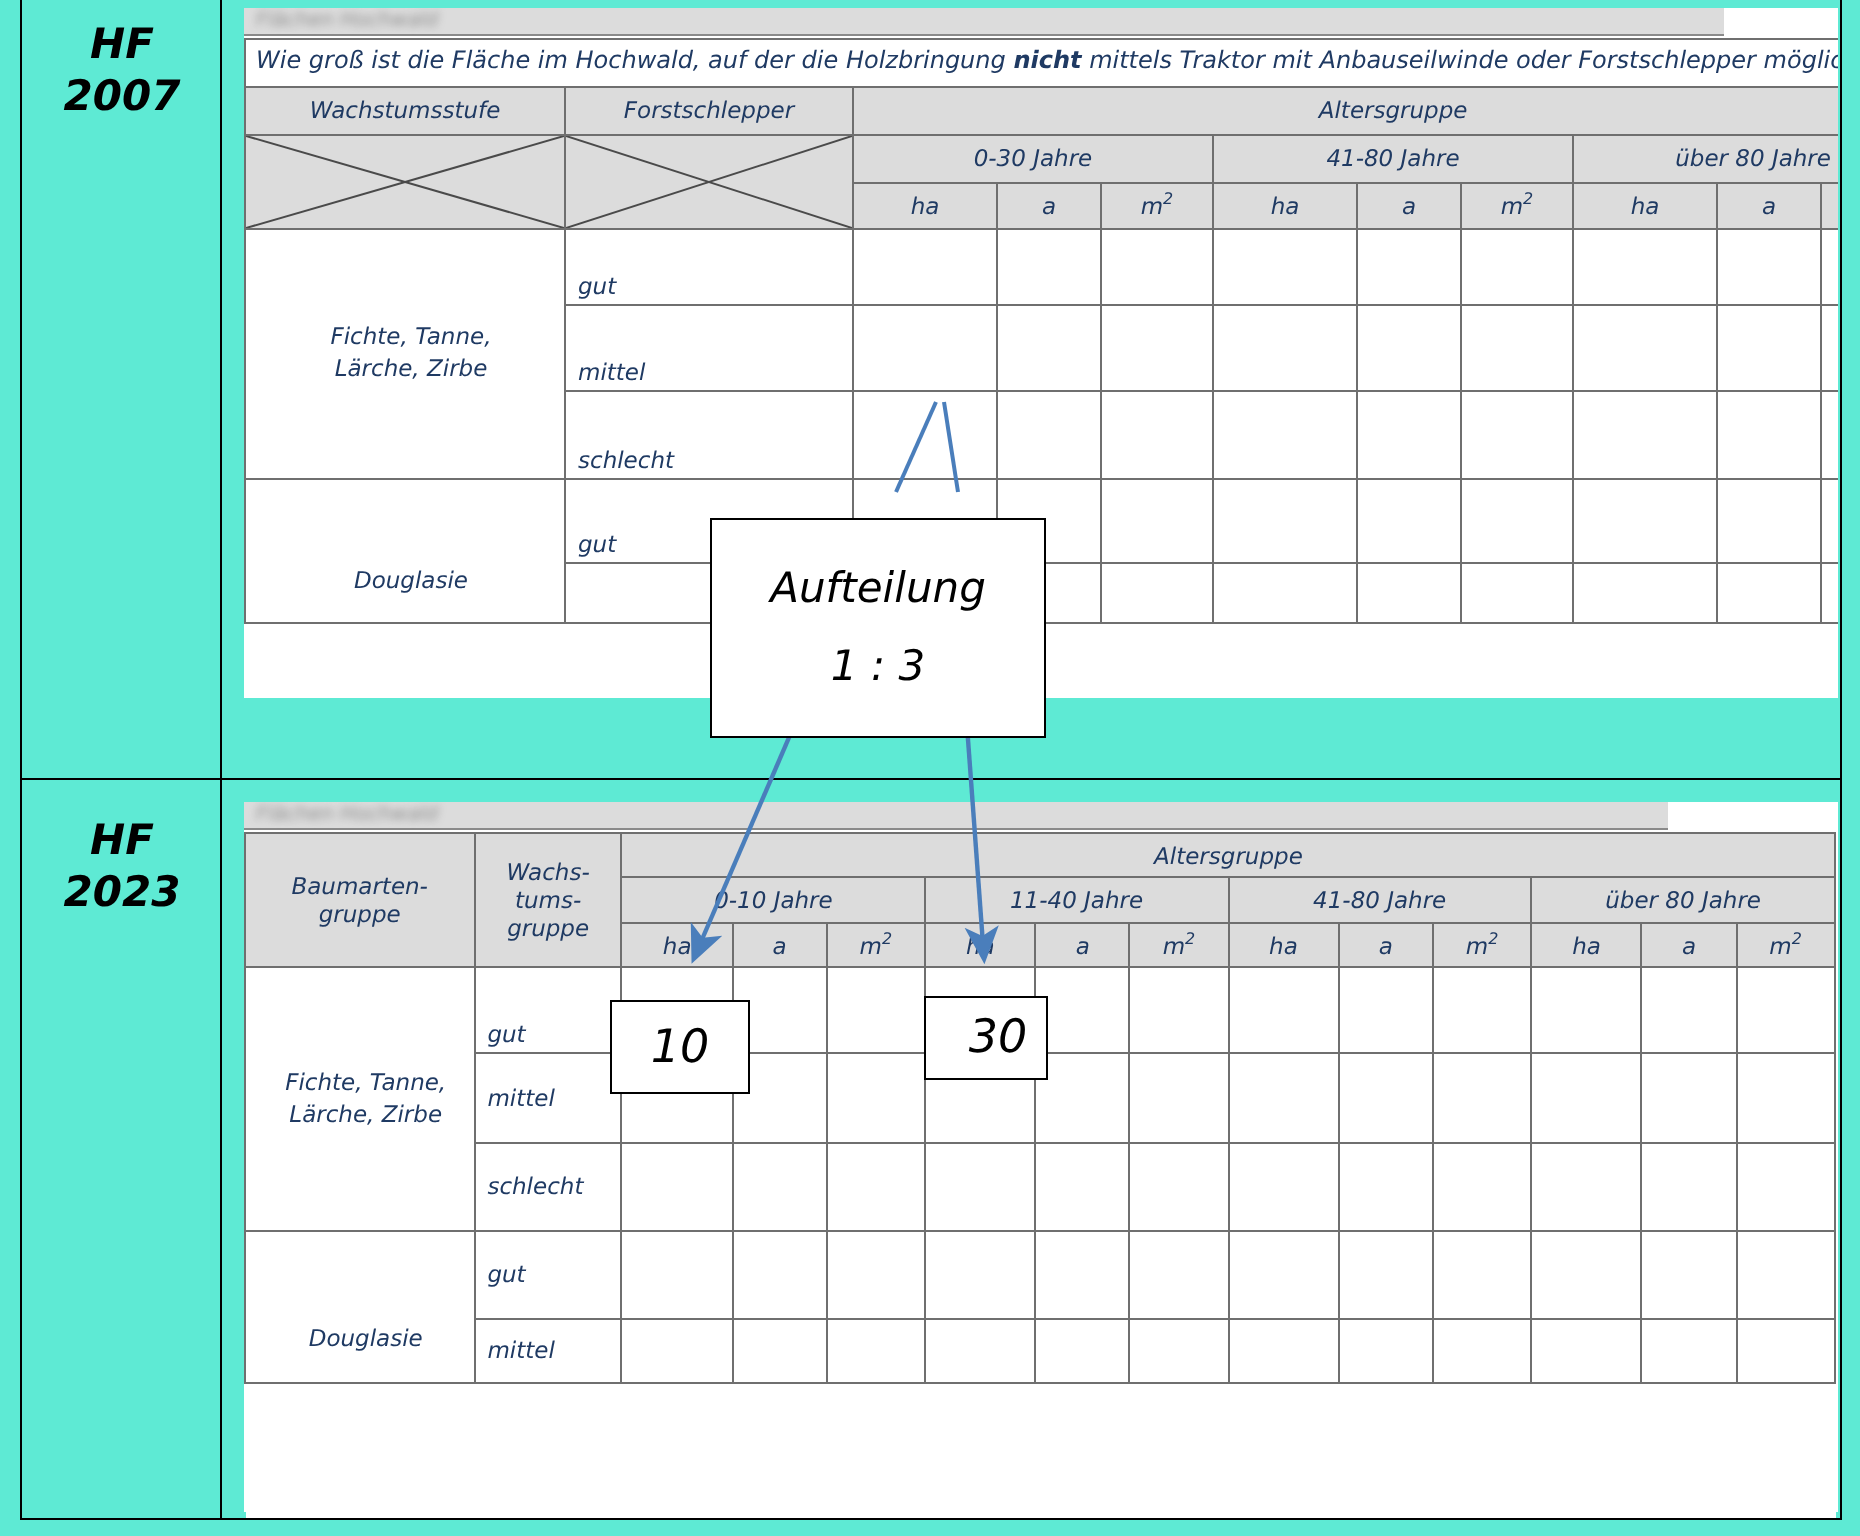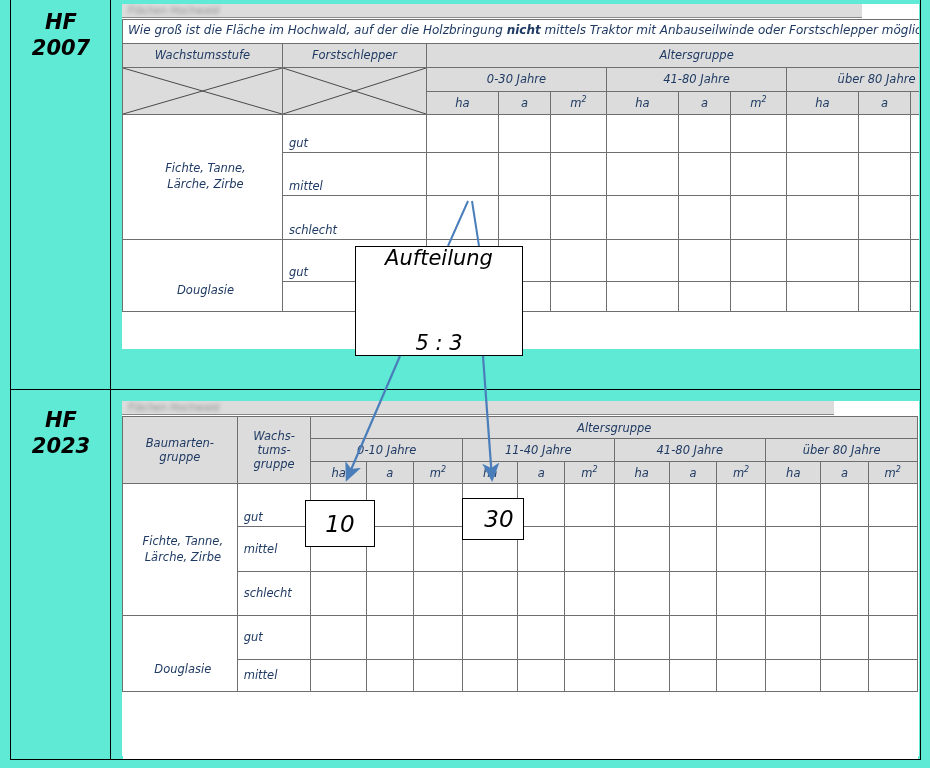--- a/index.html
+++ b/index.html
@@ -142,25 +142,24 @@
     align-items: center;
     justify-content: center;
     z-index: 30;
     text-align: center;
   }
   #callout-40 {
     left: 443px; top: 158px; width: 70px; height: 43px;
     font-size: 23px;
   }
   #callout-split {
-    left: 355px; top: 246px; width: 168px; height: 110px;
+    left: 355px; top: 259px; width: 168px; height: 110px;
     font-size: 21px;
     flex-direction: column;
     line-height: 1.1;
-    justify-content: space-between;
   }
   #callout-split .line2 { margin-top: 16px; }
   #callout-10 {
     left: 305px; top: 500px; width: 70px; height: 47px;
     font-size: 23px;
   }
   #callout-30 {
     left: 462px; top: 498px; width: 62px; height: 42px;
     font-size: 23px;
     padding-left: 12px;
@@ -478,21 +477,21 @@
     <line x1="472" y1="201" x2="479" y2="246" stroke="#4a7ebb" stroke-width="2"></line>
 
     <line x1="400" y1="356" x2="347" y2="479" stroke="#4a7ebb" stroke-width="2.2" marker-end="url(#ah)"></line>
 
     <line x1="483" y1="356" x2="492" y2="479" stroke="#4a7ebb" stroke-width="2.2" marker-end="url(#ah)"></line>
   </svg>
 
 
   <div class="callout" id="callout-split">
     <span>Aufteilung</span>
-    <span class="line2">5 : 3</span>
+    <span class="line2">1 : 3</span>
   </div>
 
   <div class="callout" id="callout-10">
     <span>10</span>
   </div>
 
   <div class="callout" id="callout-30">
     <span>30</span>
   </div>
 

